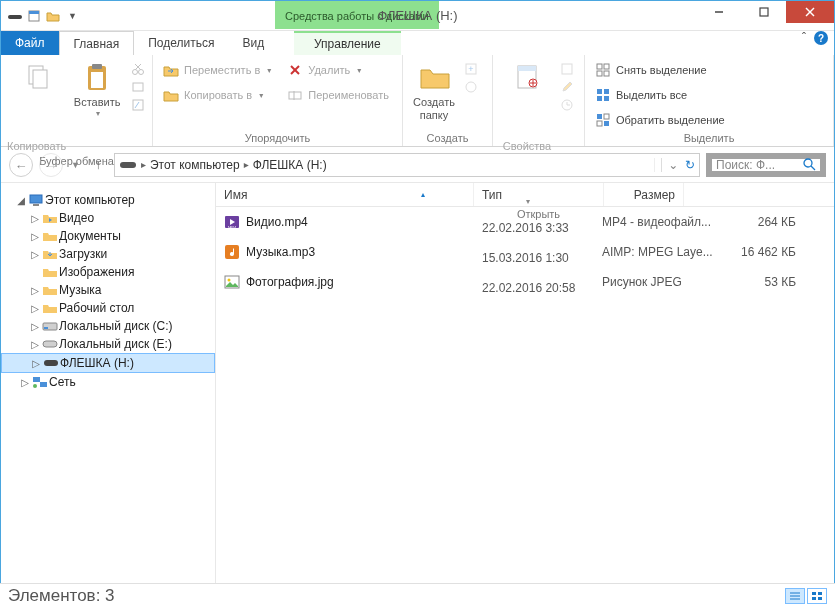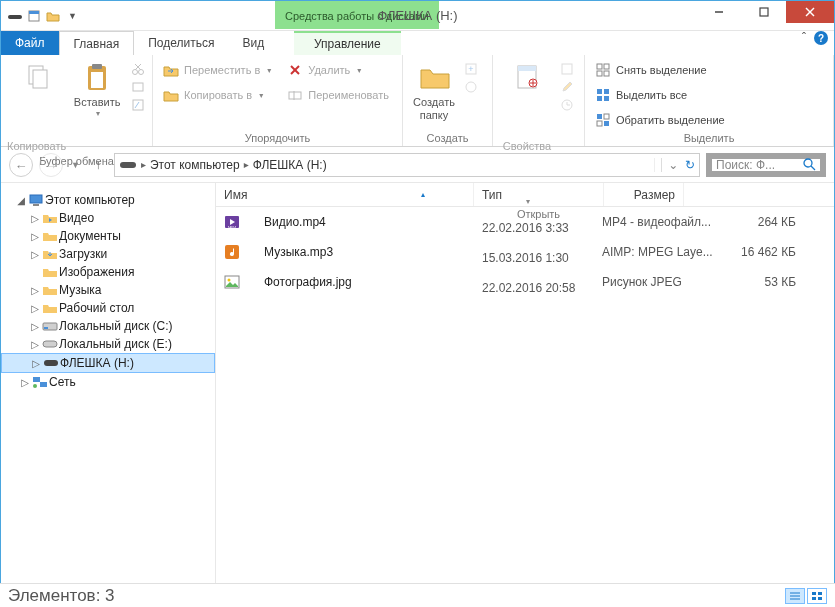--- a/index.html
+++ b/index.html
@@ -70,21 +70,21 @@
   .files { flex: 1; position: relative; }
   .cols { display: flex; border-bottom: 1px solid #e8e8e8; font-size: 12px; color: #444; height: 24px; align-items: flex-start; }
   .cols > div { padding: 0 8px; border-right: 1px solid #f0f0f0; height: 100%; display: flex; align-items: center; }
   .col-name { flex: 0 0 258px; }
   .col-date { flex: 0 0 120px; }
   .col-type { flex: 0 0 130px; }
   .col-size { flex: 0 0 80px; justify-content: flex-end; }
   .sort-ind { font-size:8px; color:#1979ca; margin-left:auto; margin-right:40px;}
 
   .filerow { display: flex; font-size: 12px; color: #222; padding: 2px 0; align-items: center; }
-  .filerow .fname { flex: 0 0 258px; padding: 0 8px; display: flex; align-items: center; gap: 24px; white-space: nowrap; overflow:hidden;}
+  .filerow .fname { flex: 0 0 258px; padding: 0 8px; display: flex; align-items: center; gap: 6px; white-space: nowrap; overflow:hidden;}
   .filerow .fdate { flex: 0 0 120px; padding: 0 8px; color: #555; white-space: nowrap; margin-top: 12px;}
   .filerow .ftype { flex: 0 0 130px; padding: 0 8px; color: #555; white-space: nowrap; overflow:hidden; text-overflow:ellipsis;}
   .filerow .fsize { flex: 0 0 80px; padding: 0 8px; color: #555; text-align: right; }
   .ficon { width: 16px; height: 16px; display:flex; align-items:center; justify-content:center; flex-shrink:0;}
 
   
   .status { position: absolute; bottom: 0; left: 0; right: 0; height: 24px; border-top: 1px solid #e0e0e0; display: flex; align-items: center; padding: 0 8px; font-size: 17px; color: #555; justify-content: space-between; background:#fff;}
   .status .views { display: flex; gap: 2px; }
   .status .views .v { width: 20px; height: 16px; border: 1px solid #7abdff; display:flex; align-items:center; justify-content:center;}
   .status .views .v.active { background:#cde8ff; }

